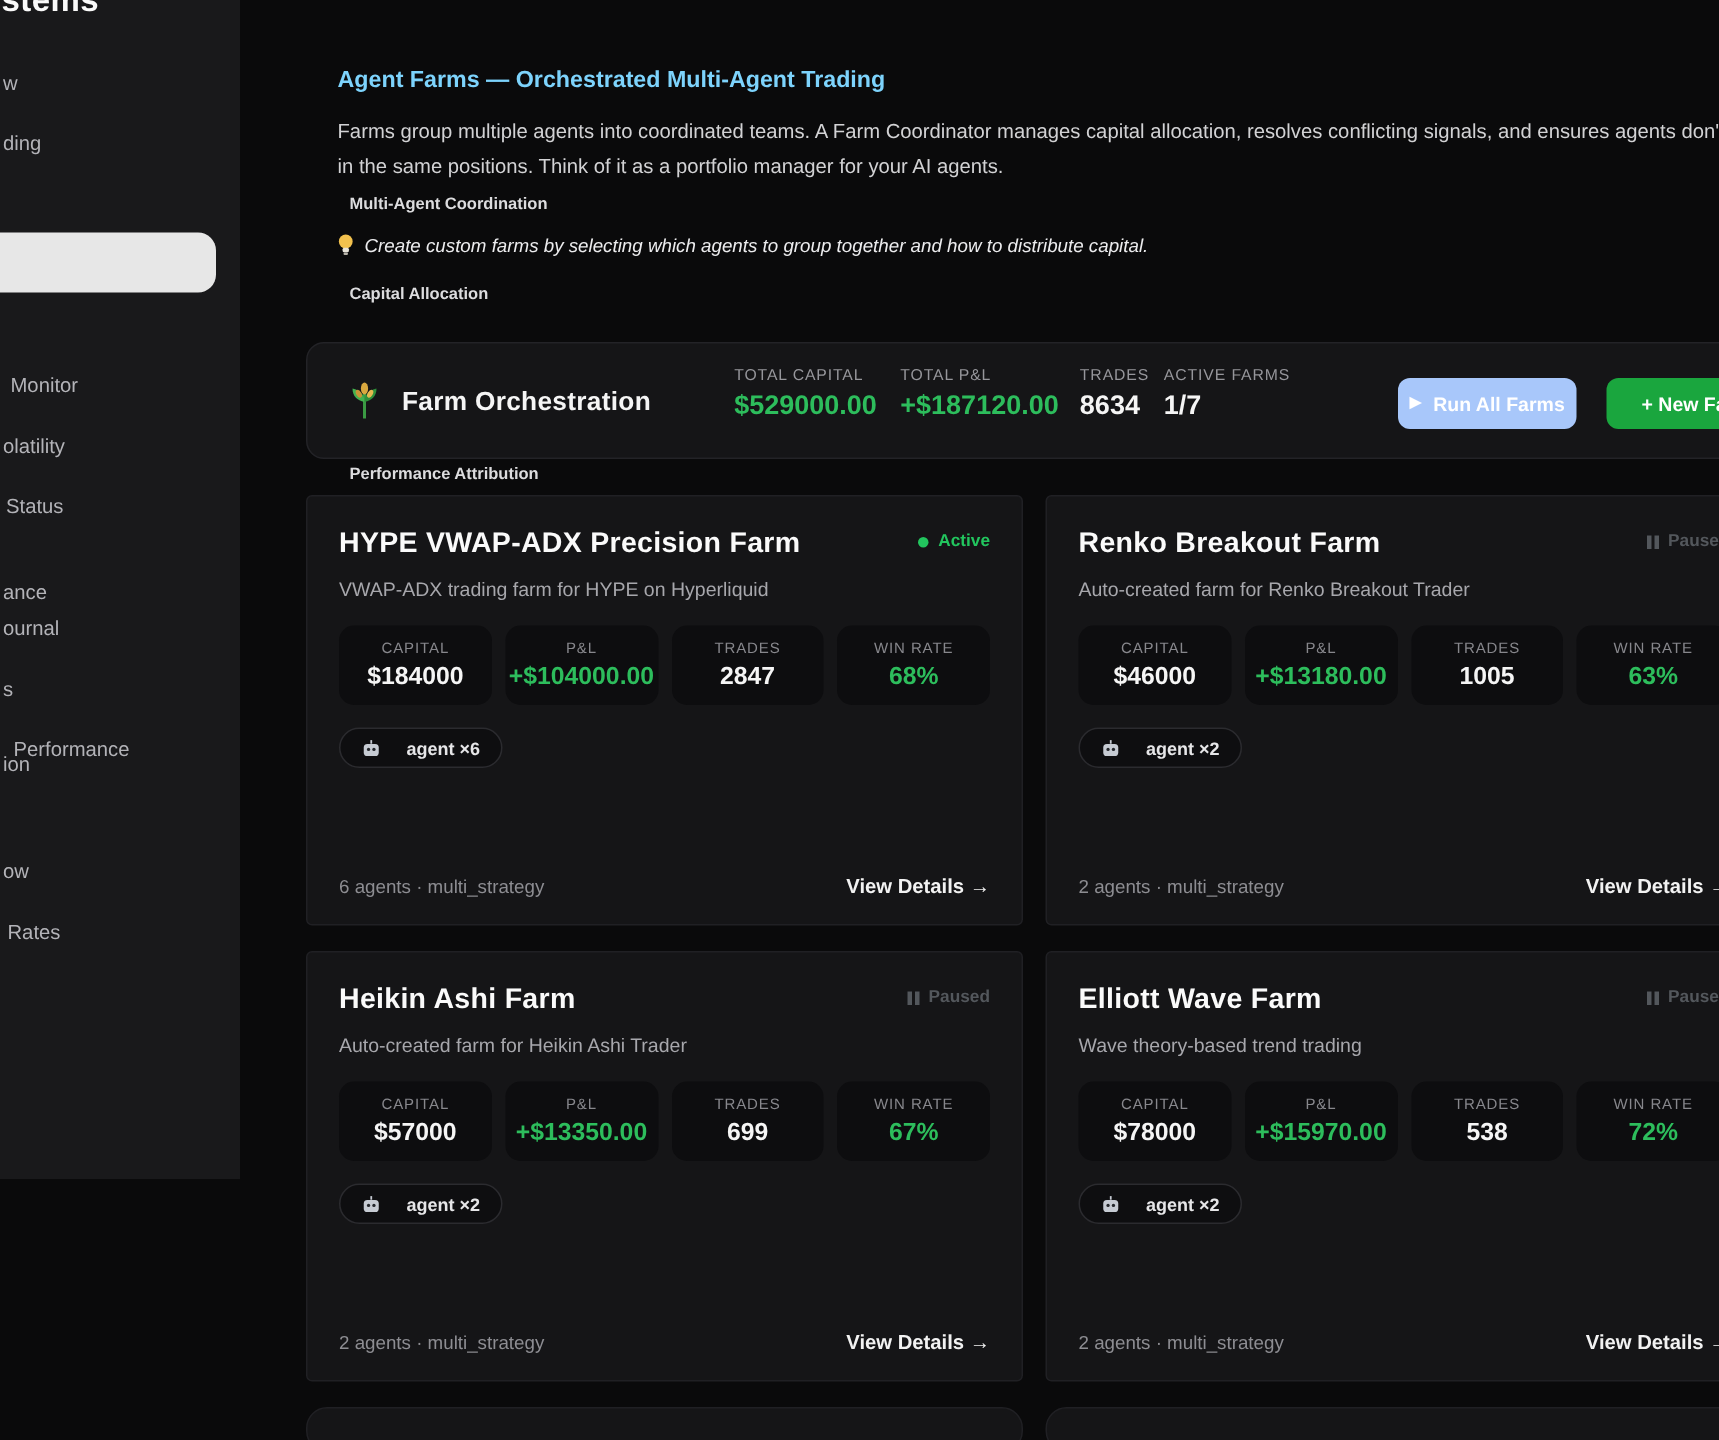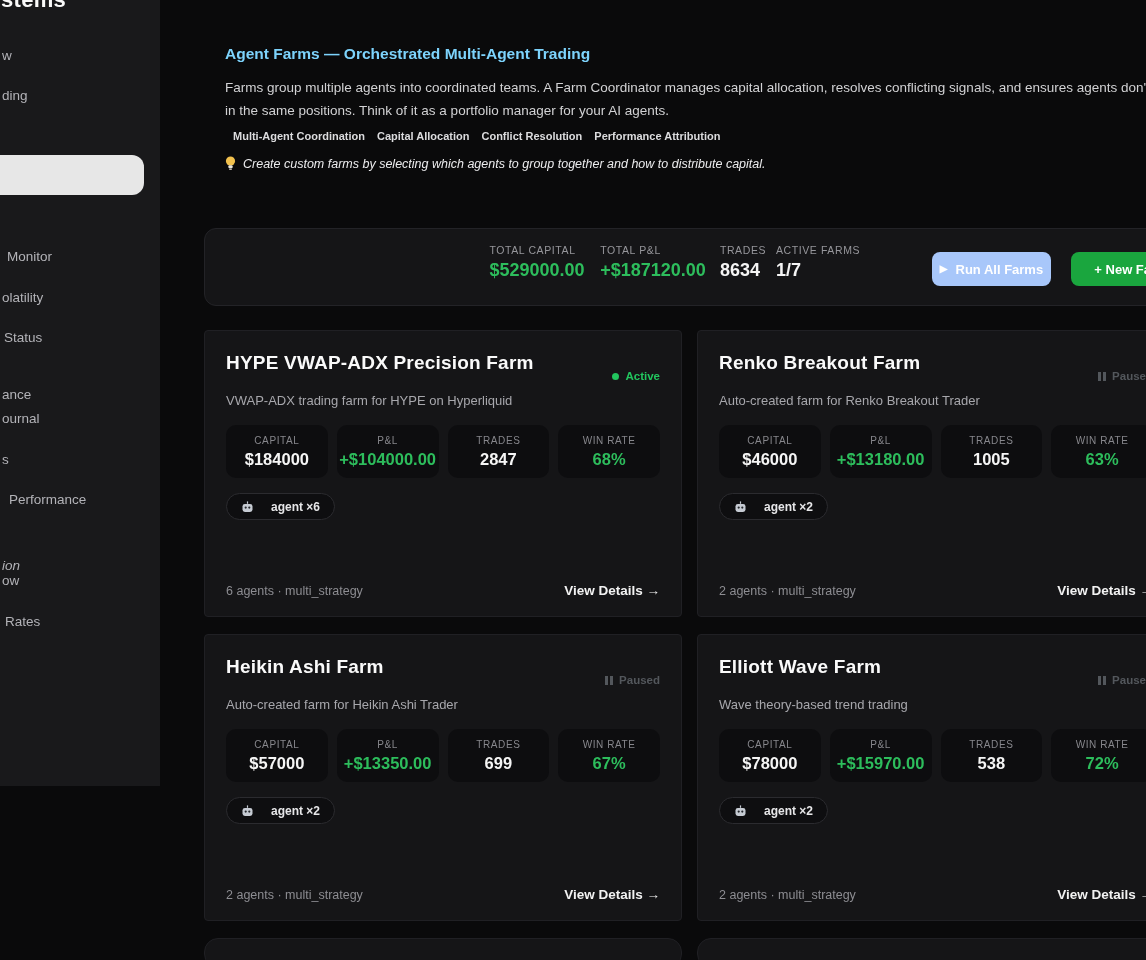--- a/index.html
+++ b/index.html
@@ -13,41 +13,41 @@
   }
   
   .sidebar { position:absolute; left:0; top:0; width:160px; height:786px; background:#19191b; }
   .sb-title { position:absolute; top:-13px; left:1px; font-size:22px; font-weight:bold; color:#fafafa; letter-spacing:.3px; white-space:nowrap; }
   .sb-item { position:absolute; font-size:13.5px; color:#b3b3b8; white-space:nowrap; cursor:pointer; }
   .sb-pill { position:absolute; left:-26px; top:155px; width:170px; height:40px; background:#e7e7e7; border-radius:12px; cursor:pointer; }
   
   .hdr-title { position:absolute; left:225px; top:45px; font-size:15.5px; font-weight:bold; color:#7dd3fc; white-space:nowrap; }
   .hdr-desc { position:absolute; left:225px; top:76px; font-size:13.5px; line-height:23px; color:#d2d2d4; }
   .hdr-desc div { white-space:nowrap; }
-  .hdr-tags { position:absolute; left:233px; top:130px; display:flex; gap:12px; }
+  .hdr-tags { position:absolute; left:233px; top:130px; display:flex; gap:48px;flex-direction:column; }
   .hdr-tag { font-size:11px; font-weight:bold; color:#dcdcde; white-space:nowrap; }
   .hdr-tip { position:absolute; left:225px; top:156px; display:flex; align-items:center; gap:7px; font-size:12.5px; font-style:italic; color:#ececee; white-space:nowrap; }
   
   .orch { position:absolute; left:204px; top:228px; width:971px; height:78px; background:#151517; border:1px solid #232327; border-radius:12px; }
   .orch-brand { position:absolute; left:26px; top:0; height:100%; display:flex; align-items:center; gap:13px; }
   .orch-title { font-size:17.5px; font-weight:bold; color:#f5f5f5; letter-spacing:.2px; white-space:nowrap; }
   .orch-stat { position:absolute; top:15px; transform:translateX(-50%); text-align:left; }
   .orch-stat .lbl { font-size:10.5px; color:#96969b; letter-spacing:.6px; white-space:nowrap; }
   .orch-stat .val { margin-top:4px; font-size:18px; font-weight:bold; white-space:nowrap; }
   .green { color:#2dbd5c; }
   .white { color:#f5f5f5; }
   .btn { position:absolute; top:23px; height:34px; border:none; border-radius:8px; display:flex; align-items:center; justify-content:center; gap:8px; font-family:inherit; font-size:13px; font-weight:bold; color:#ffffff; cursor:pointer; white-space:nowrap; }
   .btn-run { left:727px; width:119px; background:#a8c7fa; }
   .btn-run .play { font-size:10px; line-height:1; }
   .btn-new { left:866px; width:120px; background:#1aa63e; }
   
   .card { position:absolute; width:478px; height:287px; background:#151517; border:1px solid #202024; border-radius:4px; padding:21px 21px 18px 21px; display:flex; flex-direction:column; }
   .card-head { display:flex; justify-content:space-between; align-items:flex-start; }
   .card-title { font-size:19px; font-weight:bold; color:#fafafa; letter-spacing:.2px; }
-  .status { display:flex; align-items:center; gap:6px; font-size:11.5px; font-weight:bold; margin-top:18px; white-space:nowrap; }
+  .status { display:flex; align-items:center; gap:6px; font-size:11.5px; font-weight:bold; margin-top:3px; white-space:nowrap; }
   .status.active { color:#22c55e; }
   .status.paused { color:#53575c; }
   .dot { width:7px; height:7px; border-radius:50%; background:#22c55e; }
   .pause-ico { position:relative; width:8px; height:9px; display:inline-block; }
   .pause-ico::before,.pause-ico::after { content:""; position:absolute; top:0; width:3px; height:9px; background:#53575c; }
   .pause-ico::before { left:0; } .pause-ico::after { right:0; }
   .card-desc { margin-top:11px; font-size:13px; color:#a7a7ac; }
   .stat-grid { margin-top:17px; display:grid; grid-template-columns:1fr 1fr 1fr 1fr; gap:9px; }
   .stat-box { background:#0d0d0f; border-radius:10px; height:53px; display:flex; flex-direction:column; align-items:center; justify-content:center; }
   .stat-box .lbl { font-size:10px; color:#87878c; letter-spacing:.6px; }
@@ -67,21 +67,21 @@
   <div class="sb-item" style="left:2px; top:48px;">w</div>
   <div class="sb-item" style="left:2px; top:88px;">ding</div>
   <div class="sb-pill"></div>
   <div class="sb-item" style="left:7px; top:249px;">Monitor</div>
   <div class="sb-item" style="left:2px; top:290px;">olatility</div>
   <div class="sb-item" style="left:4px; top:330px;">Status</div>
   <div class="sb-item" style="left:2px; top:387px;">ance</div>
   <div class="sb-item" style="left:2px; top:411px;">ournal</div>
   <div class="sb-item" style="left:2px; top:452px;">s</div>
   <div class="sb-item" style="left:9px; top:492px;">Performance</div>
-  <div class="sb-item" style="left:2px; top:558px;font-style:italic;">ion</div>
+  <div class="sb-item" style="left:2px; top:502px;">ion</div>
   <div class="sb-item" style="left:2px; top:573px;">ow</div>
   <div class="sb-item" style="left:5px; top:614px;">Rates</div>
 </nav>
 
 <h1 class="hdr-title">Agent Farms — Orchestrated Multi-Agent Trading</h1>
 <div class="hdr-desc">
   <div>Farms group multiple agents into coordinated teams. A Farm Coordinator manages capital allocation, resolves conflicting signals, and ensures agents don't over-concentrate</div>
   <div>in the same positions. Think of it as a portfolio manager for your AI agents.</div>
 </div>
 <div class="hdr-tags">
@@ -93,20 +93,31 @@
 <div class="hdr-tip">
   <svg width="11" height="15" viewBox="0 0 11 15">
     <circle cx="5.5" cy="5" r="4.6" fill="#f2c14e"></circle>
     <rect x="3.4" y="9.2" width="4.2" height="3" rx="1" fill="#e8e4da"></rect>
     <rect x="4" y="12.4" width="3" height="1.6" rx="0.8" fill="#b9b5ab"></rect>
   </svg>
   <span>Create custom farms by selecting which agents to group together and how to distribute capital.</span>
 </div>
 
 <section class="orch">
+  <div class="orch-brand">
+    <svg width="24" height="26" viewBox="0 0 24 26">
+      <path d="M12 25 L12 8" stroke="#3a9a43" stroke-width="2" fill="none"></path>
+      <path d="M12 14 C7 13 4 10 4 5 C9 6 12 9 12 14Z" fill="#45b14f"></path>
+      <path d="M12 14 C17 13 20 10 20 5 C15 6 12 9 12 14Z" fill="#2f8f3a"></path>
+      <ellipse cx="12" cy="5" rx="2.4" ry="4" fill="#d9a83f"></ellipse>
+      <ellipse cx="8.2" cy="8.5" rx="1.7" ry="2.8" fill="#c79435" transform="rotate(-30 8.2 8.5)"></ellipse>
+      <ellipse cx="15.8" cy="8.5" rx="1.7" ry="2.8" fill="#e5b84e" transform="rotate(30 15.8 8.5)"></ellipse>
+    </svg>
+    <span class="orch-title">Farm Orchestration</span>
+  </div>
 
   <div class="orch-stat" style="left:332px;">
     <div class="lbl">TOTAL CAPITAL</div>
     <div class="val green">$529000.00</div>
   </div>
   <div class="orch-stat" style="left:448px;">
     <div class="lbl">TOTAL P&amp;L</div>
     <div class="val green">+$187120.00</div>
   </div>
   <div class="orch-stat" style="left:538px;">

